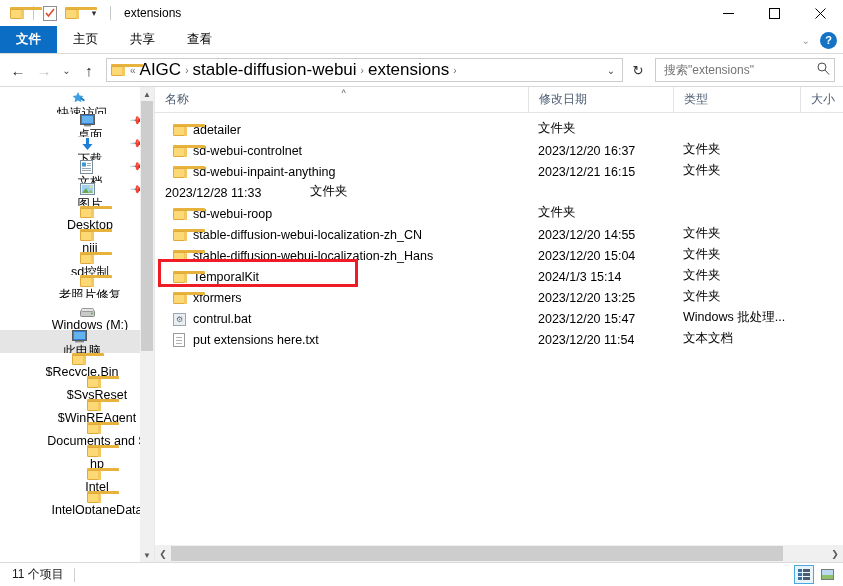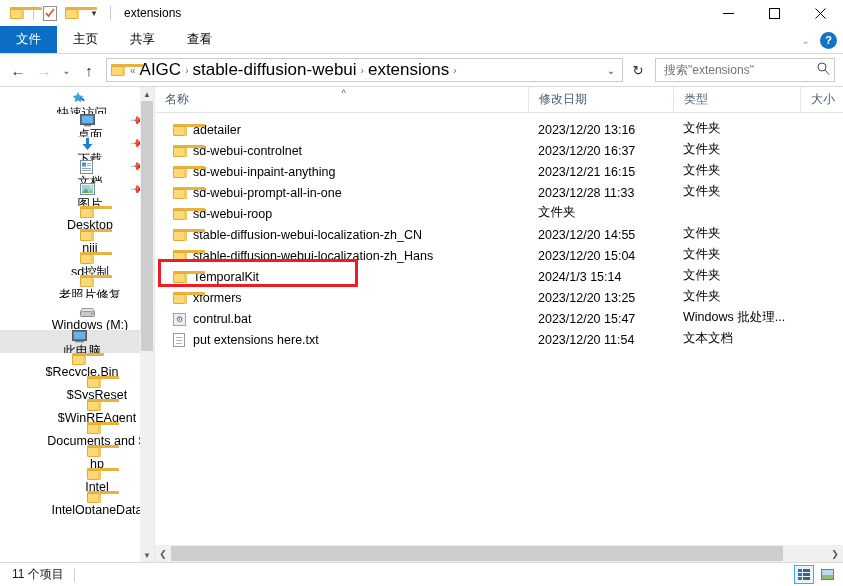--- a/index.html
+++ b/index.html
@@ -23,21 +23,21 @@
   .folder-ico .body { position: absolute; left: 0; top: 1.5px; width: 13px; height: 10.5px; background: #fcd975; border: 1px solid #e0a93b; border-radius: 1px; }
   .folder-ico .fold { position: absolute; right: 1px; top: 2.5px; width: 3px; height: 9px; background: #f3c861; }
   .chevron-small { font-size: 9px; color: #333; line-height: 1; }
   .win-title { font-size: 12px; color: #000; margin-left: 10px; }
   .win-controls { position: absolute; right: 0; top: 0; display: flex; height: 26px; }
   .win-btn { width: 46px; height: 26px; display: flex; align-items: center; justify-content: center; color: #000; font-size: 13px; }
 
   
   .ribbon { height: 28px; display: flex; align-items: stretch; background: #fff; position: relative; flex: none; border-bottom: 1px solid #dadada; }
   .tab { padding: 0 16px; display: flex; align-items: center; font-size: 12.5px; color: #000; }
-  .tab.file { background: #0b6ec4; color: #fff; font-weight: normal; }
+  .tab.file { background: #0b6ec4; color: #fff; font-weight: bold; }
   .ribbon-right { position: absolute; right: 6px; top: 0; height: 28px; display: flex; align-items: center; gap: 10px; }
   .collapse-chev { color: #9a9a9a; font-size: 10px; }
   .help-ico { width: 17px; height: 17px; border-radius: 50%; background: #1573c6; color: #fff; font-size: 11px; font-weight: bold; display: flex; align-items: center; justify-content: center; }
 
   
   .addressrow { height: 32px; display: flex; align-items: center; padding: 3px 8px 3px 6px; gap: 2px; background: #fff; flex: none; }
   .nav-btn { width: 24px; height: 24px; display: flex; align-items: center; justify-content: center; font-size: 15px; color: #2b2b2b; }
   .nav-btn.disabled { color: #c6c6c6; }
   .nav-btn.small { width: 17px; font-size: 10px; color: #4a4a4a; }
   .addressbar { flex: 1; height: 24px; border: 1px solid #cccccc; background: #fff; display: flex; align-items: center; padding: 0 2px 0 4px; margin-left: 3px; min-width: 0; }
@@ -437,21 +437,20 @@
           <div class="c-name">
             <span class="ico">
                 <span class="folder-ico">
                   <span class="tab"></span>
                   <span class="body"></span>
                   <span class="fold"></span>
                 </span>
               </span>
             <span>adetailer</span>
           </div>
-          <div class="c-date">2023/12/20 13:16</div>
           <div class="c-type">文件夹</div>
           <div class="c-size"></div>
         </div>
 
         <div class="frow">
           <div class="c-name">
             <span class="ico">
                 <span class="folder-ico">
                   <span class="tab"></span>
                   <span class="body"></span>
@@ -475,30 +474,20 @@
                 </span>
               </span>
             <span>sd-webui-inpaint-anything</span>
           </div>
           <div class="c-date">2023/12/21 16:15</div>
           <div class="c-type">文件夹</div>
           <div class="c-size"></div>
         </div>
 
         <div class="frow">
-          <div class="c-name">
-            <span class="ico">
-                <span class="folder-ico">
-                  <span class="tab"></span>
-                  <span class="body"></span>
-                  <span class="fold"></span>
-                </span>
-              </span>
-            <span>sd-webui-prompt-all-in-one</span>
-          </div>
           <div class="c-date">2023/12/28 11:33</div>
           <div class="c-type">文件夹</div>
           <div class="c-size"></div>
         </div>
 
         <div class="frow">
           <div class="c-name">
             <span class="ico">
                 <span class="folder-ico">
                   <span class="tab"></span>

